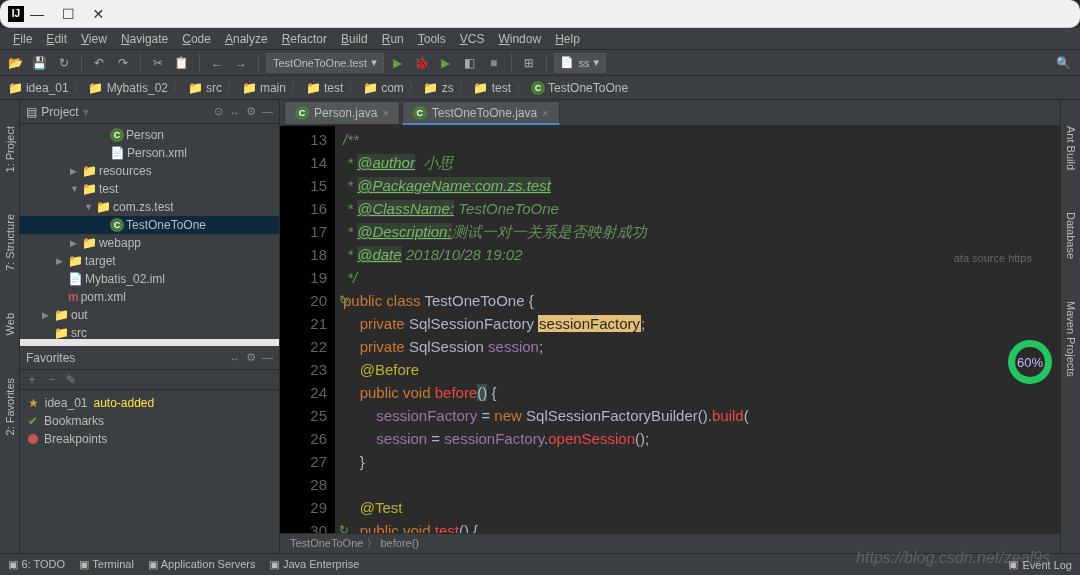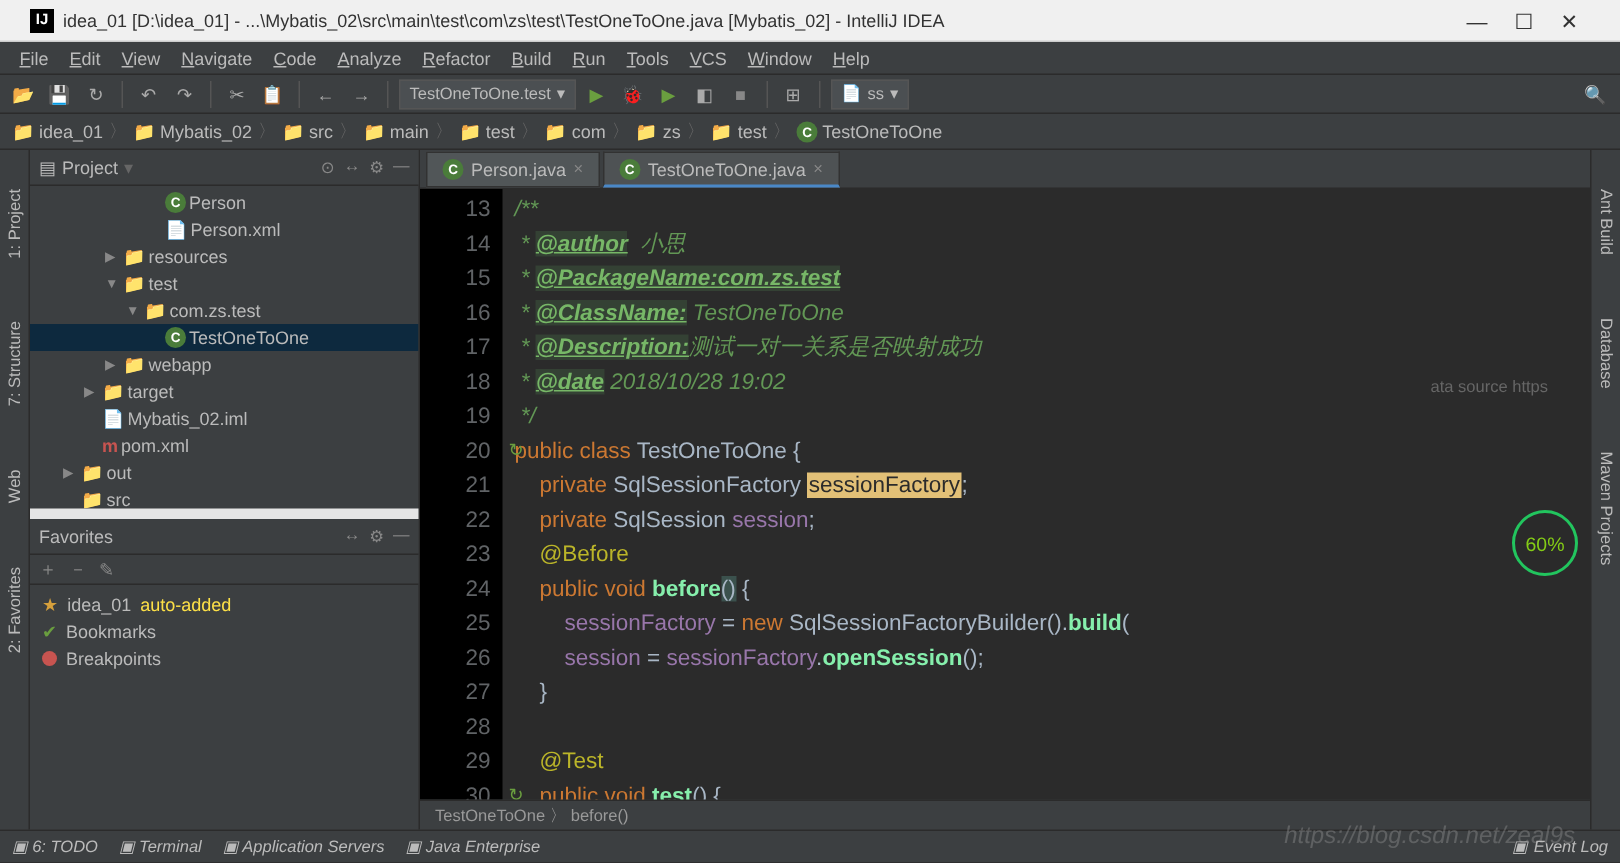--- a/index.html
+++ b/index.html
@@ -1,17 +1,17 @@
 <!DOCTYPE html>
 <html><head>
 <meta charset="utf-8">
 <style>
 * { margin: 0; padding: 0; box-sizing: border-box; font-family: "Segoe UI", sans-serif; }
 body { background: #2b2b2b; color: #bbb; font-size: 12px; width: 1080px; height: 575px; overflow: hidden; position: relative; }
-.titlebar { height: 28px; background: #f0f0f0; color: #333; display: flex; align-items: center; padding: 0 20px; border-bottom: 1px solid #ccc; }
+.titlebar { height: 28px; background: #f0f0f0; color: #333; display: flex; align-items: center; padding: 0 8px; border-bottom: 1px solid #ccc; border-radius: 10px; }
 .titlebar .logo { width: 16px; height: 16px; background: #000; margin-right: 6px; display: flex; align-items: center; justify-content: center; color: #fff; font-size: 10px; font-weight: bold; }
 .titlebar .title { flex: 1; font-size: 12px; }
 .titlebar .win-controls { display: flex; gap: 18px; padding-right: 8px; }
 .titlebar .win-controls span { cursor: pointer; font-size: 14px; }
 .menubar { height: 22px; background: #3c3f41; display: flex; align-items: center; padding: 0 6px; border-bottom: 1px solid #2b2b2b; }
 .menubar span { padding: 0 7px; font-size: 12px; color: #bbb; cursor: pointer; }
 .menubar span u { text-decoration: underline; }
 .toolbar { height: 26px; background: #3c3f41; display: flex; align-items: center; padding: 0 6px; gap: 4px; border-bottom: 1px solid #2b2b2b; }
 .toolbar .sep { width: 1px; height: 18px; background: #555; margin: 0 3px; }
 .toolbar .btn { width: 20px; height: 20px; display: flex; align-items: center; justify-content: center; color: #aaa; cursor: pointer; }
@@ -46,43 +46,42 @@
 .tab-item { height: 24px; padding: 0 10px; display: flex; align-items: center; gap: 5px; background: #515658; border: 1px solid #323232; font-size: 12px; cursor: pointer; margin-right: 2px; }
 .tab-item.active { background: #4e5254; border-bottom: 2px solid #4a88c7; }
 .tab-item .close { color: #888; font-size: 11px; }
 .code { flex: 1; display: flex; font-family: "Consolas", monospace; font-size: 15px; overflow: hidden; position: relative; }
 .gutter { width: 55px; background: #000000; text-align: right; padding: 2px 8px 2px 2px; color: #606366; line-height: 23px; position: relative; }
 .gutter .ln { height: 23px; }
 .gutter .run-ico { position: absolute; right: -14px; color: #6a9e3f; font-size: 12px; }
 .code-body { flex: 1; padding: 2px 8px; line-height: 23px; white-space: pre; color: #a9b7c6; }
 .kw { color: #cc7832; }
 .doc { color: #629755; font-style: italic; }
-.doctag { background: #344134; color: #77b767; font-weight: bold; font-style: italic; text-decoration: underline; }
+.doctag { background: #344134; color: #77b767; font-weight: normal; font-style: italic; text-decoration: underline; }
 .ann { color: #bbb529; }
 .type { color: #a9b7c6; }
-.method { color: #86efac; font-weight: bold; }
+.method { color: #ef4444; }
 .field { color: #9876aa; }
 .hl { background: #e2c077; color: #2b2b2b; padding: 0 1px; }
 .paren-hl { background: #3b514d; }
 .crumb-bar { height: 20px; background: #3c3f41; padding: 0 10px; font-size: 11px; color: #999; display: flex; align-items: center; border-top: 1px solid #2b2b2b; }
 .right-gutter { width: 20px; background: #3c3f41; border-left: 1px solid #2b2b2b; display: flex; flex-direction: column; align-items: center; padding-top: 20px; gap: 30px; }
 .right-gutter .tab { writing-mode: vertical-rl; font-size: 11px; color: #bbb; padding: 6px 2px; cursor: pointer; }
 .bottom { height: 22px; background: #3c3f41; display: flex; align-items: center; padding: 0 8px; gap: 14px; border-top: 1px solid #2b2b2b; font-size: 11px; }
-.bottom .item { display: flex; align-items: center; gap: 4px; cursor: pointer; font-style: italic; }
+.bottom .item { display: flex; align-items: center; gap: 4px; cursor: pointer; }
 .bottom .spacer { flex: 1; }
-.percent-ring { position: absolute; right: 28px; top: 340px; width: 44px; height: 44px; border: 2px solid #22c55e; border-radius: 50%; display: flex; align-items: center; justify-content: center; color: #84cc16; font-size: 13px; background: rgba(43,43,43,.7); }
+.percent-ring { position: absolute; right: 28px; top: 340px; width: 44px; height: 44px; border: 7px solid #22c55e; border-radius: 50%; display: flex; align-items: center; justify-content: center; color: #c4b5fd; font-size: 13px; background: rgba(43,43,43,.7); }
 .hint { position: absolute; right: 48px; top: 252px; font-size: 11px; color: #666; }
 .watermark { position: absolute; right: 30px; bottom: 8px; font-size: 16px; color: rgba(200,200,200,.25); font-style: italic; }
 </style>
 </head>
 <body>
 
 <div class="titlebar">
   <div class="logo">IJ</div>
-  <div class="title">idea_01 [D:\idea_01] - ...\Mybatis_02\src\main\test\com\zs\test\TestOneToOne.java [Mybatis_02] - IntelliJ IDEA</div>
   <div class="win-controls">
     <span>—</span>
     <span>☐</span>
     <span>✕</span>
   </div>
 </div>
 
 <div class="menubar" id="menubar">
     <span><u>F</u>ile</span>
     <span><u>E</u>dit</span>

